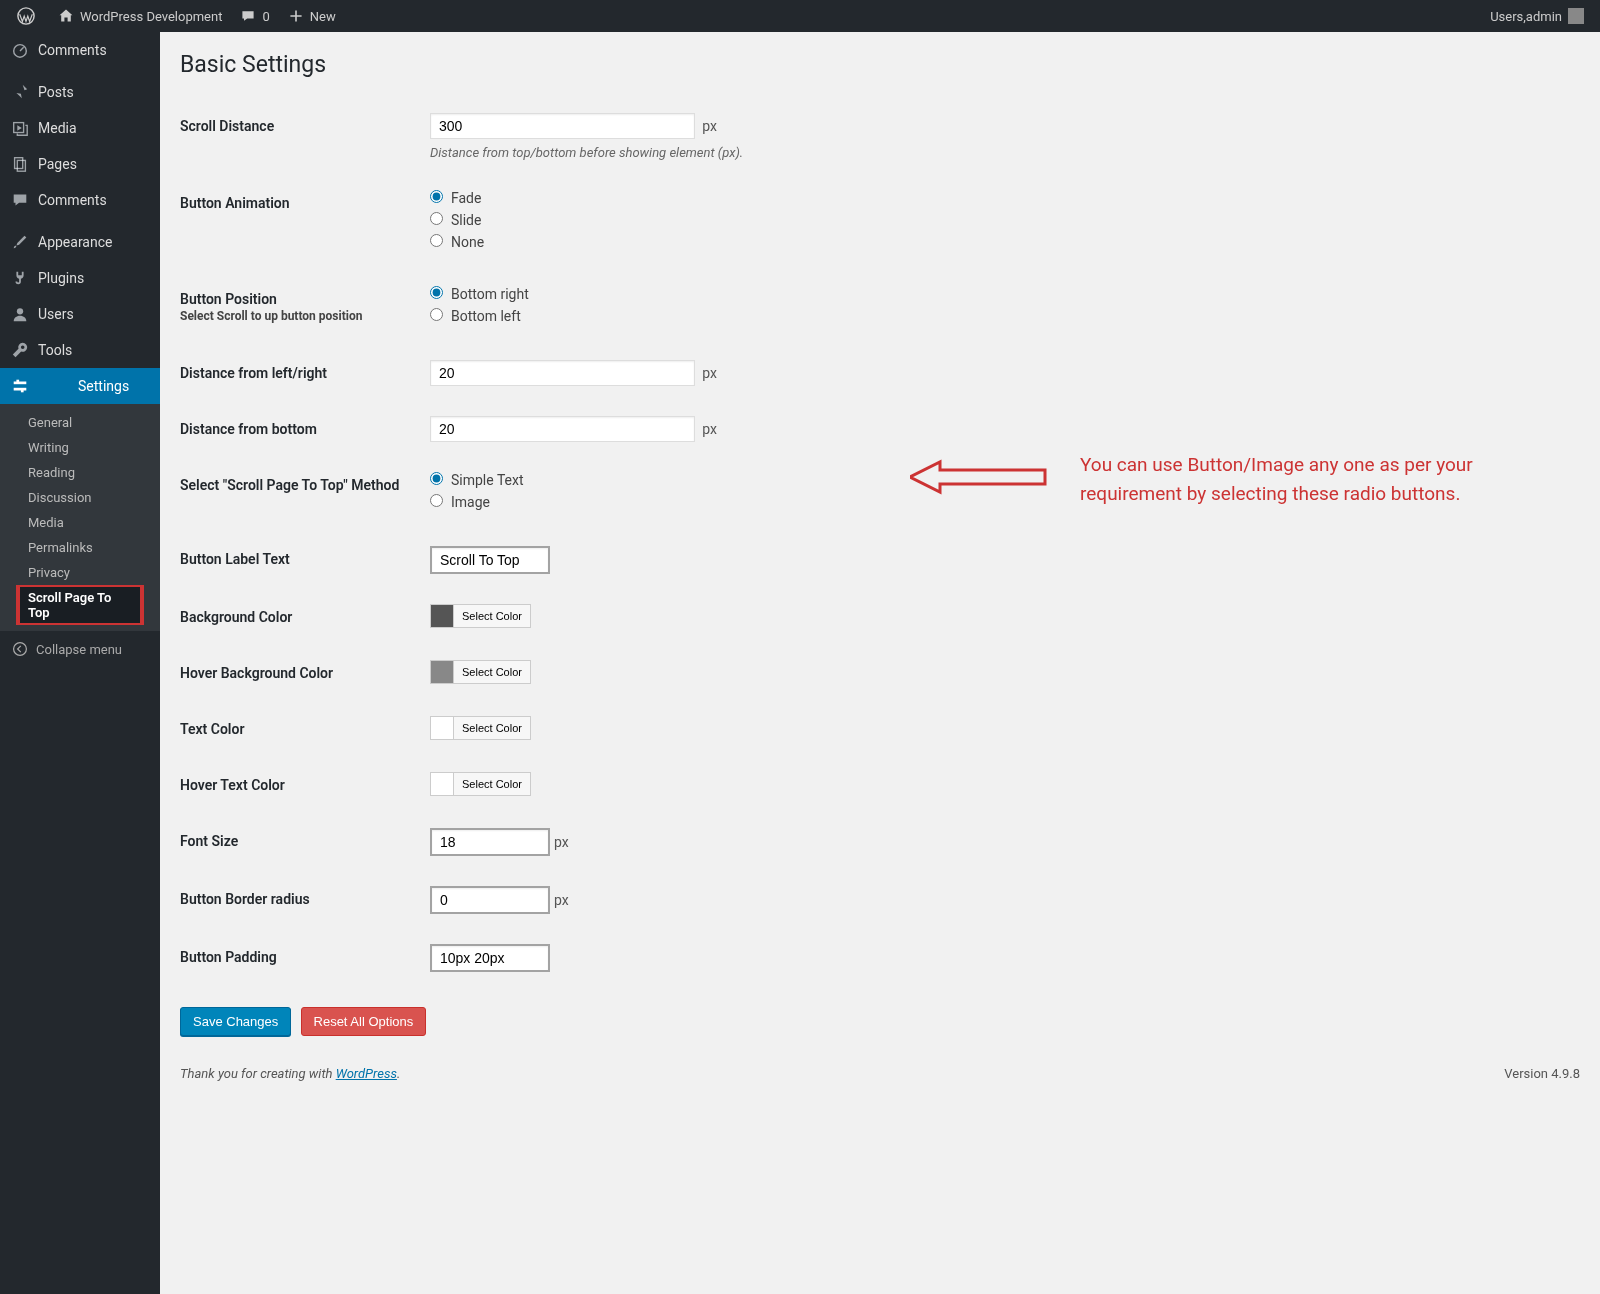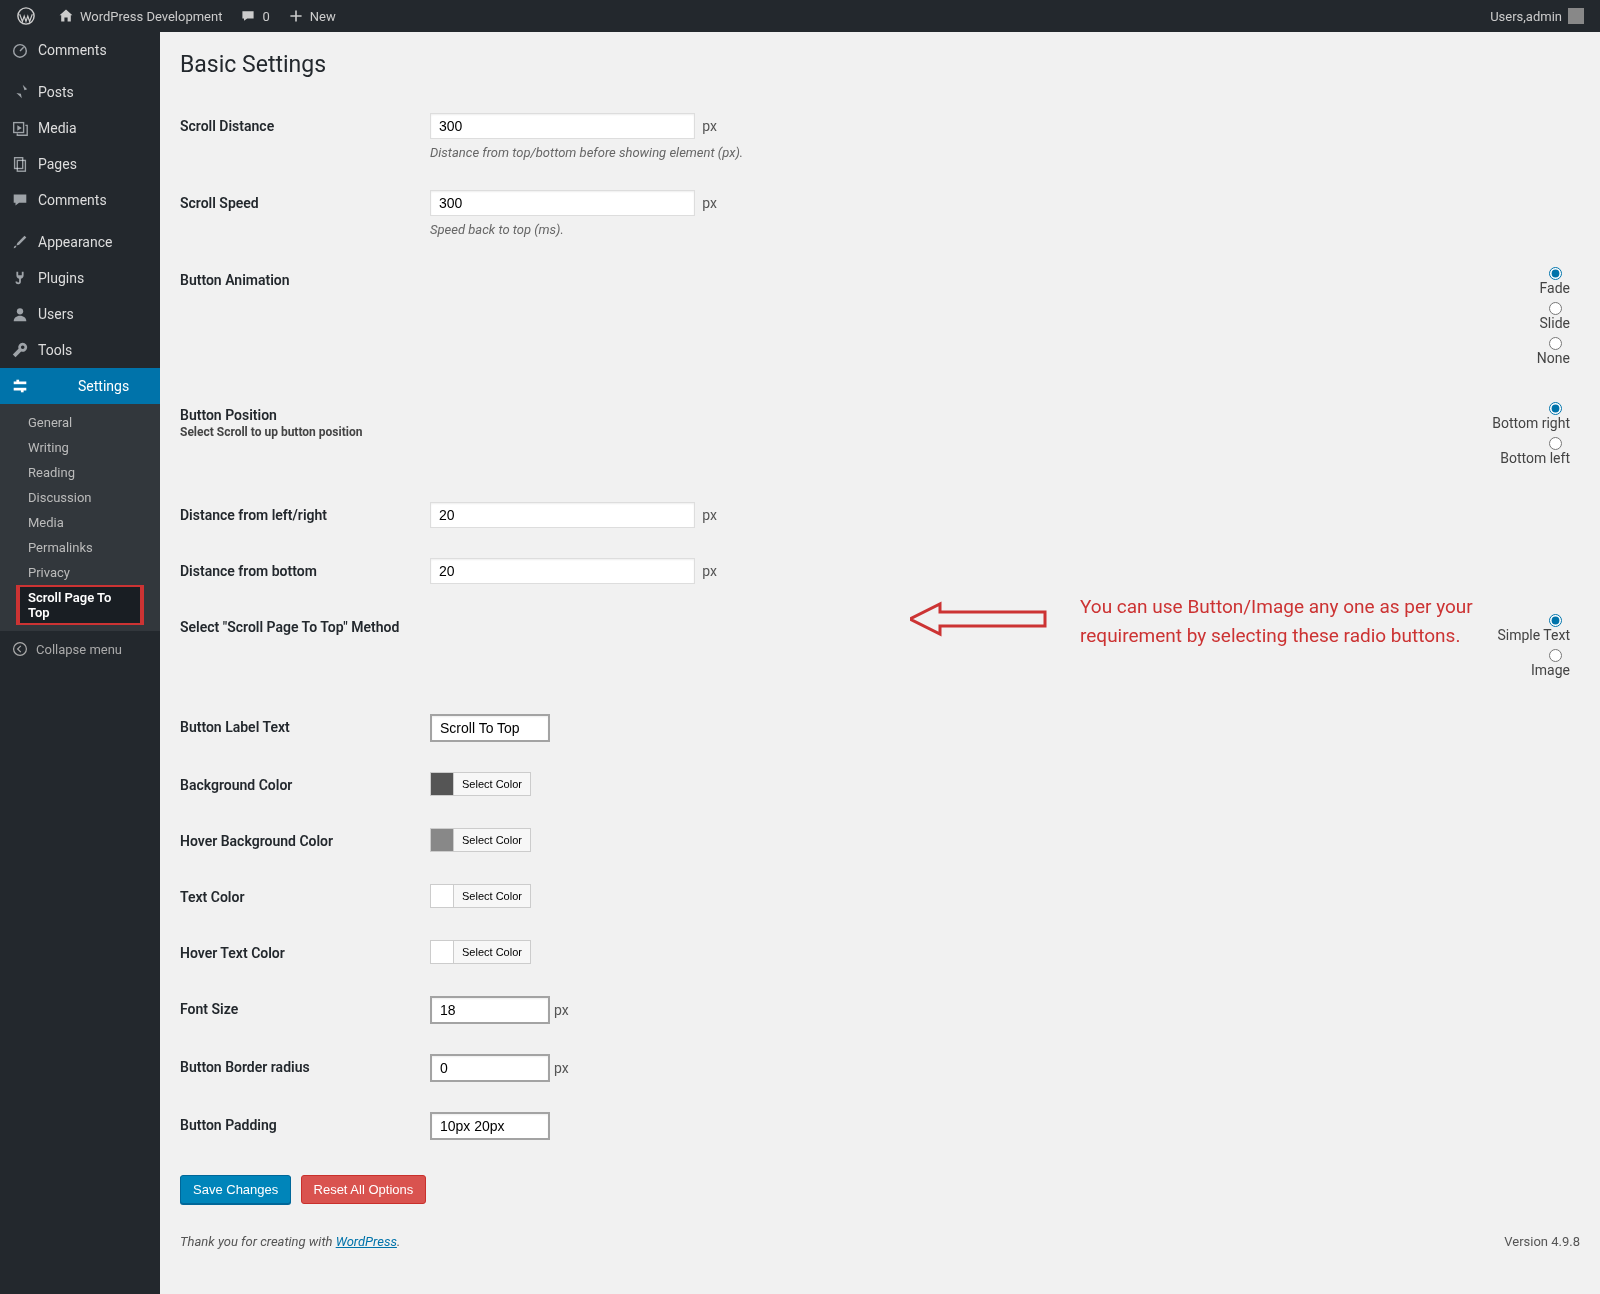--- a/index.html
+++ b/index.html
@@ -31,21 +31,21 @@
 
 table.form { width: 100%; border-collapse: collapse; }
 table.form th { text-align: left; vertical-align: top; font-weight: 600; font-size: 14px; color: #23282d; padding: 20px 10px 20px 0; width: 240px; }
 table.form th .subl { display: block; font-weight: 700; font-size: 12px; color: #444; margin-top: 2px; }
 table.form td { padding: 15px 10px; vertical-align: top; position: relative; }
 .regular { width: 25em; max-width: 265px; padding: 4px 8px; border: 1px solid #ddd; font-size: 14px; background: #fff; box-shadow: inset 0 1px 2px rgba(0,0,0,0.07); }
 .small { width: 120px; padding: 4px 8px; border: 2px solid #a3a3a3; font-size: 14px; background: #fff; box-shadow: inset 0 1px 2px rgba(0,0,0,0.07); }
 .unit { font-size: 14px; color: #555; margin-left: 4px; }
 .desc { font-style: italic; font-size: 13px; color: #666; margin-top: 6px; }
 
-.radio-row { display: flex; align-items: flex-end; margin-bottom: 6px; font-size: 14px; color: #444; flex-direction: column; }
+.radio-row { display: flex; align-items: flex-start; margin-bottom: 6px; font-size: 14px; color: #444; }
 .radio-row input { margin-right: 8px; accent-color: #0073aa; }
 
 .swatch-row { display: flex; align-items: center; }
 .swatch { width: 24px; height: 24px; border: 1px solid #ccc; }
 .cbtn { height: 24px; padding: 0 8px; font-size: 11px; border: 1px solid #ccc; background: #f7f7f7; cursor: pointer; border-left: none; }
 
 .actions { margin-top: 20px; }
 .btn-p { background: #0085ba; border: 1px solid #006799; color: #fff; padding: 6px 12px; font-size: 13px; border-radius: 3px; cursor: pointer; box-shadow: 0 1px 0 #006799; }
 .btn-d { background: #d9534f; border: 1px solid #c9302c; color: #fff; padding: 6px 12px; font-size: 13px; border-radius: 3px; cursor: pointer; margin-left: 6px; }
 
@@ -227,28 +227,20 @@
     <tbody>
         <tr>
       <th>Scroll Distance</th>
       <td>
         <input type="text" class="regular" value="300" style="">
         <span class="unit">px</span>
         <div class="desc">Distance from top/bottom before showing element (px).</div>
       </td>
     </tr>
     <tr>
-      <th>Scroll Speed</th>
-      <td>
-        <input type="text" class="regular" value="300" style="">
-        <span class="unit">px</span>
-        <div class="desc">Speed back to top (ms).</div>
-      </td>
-    </tr>
-    <tr>
       <th>Button Animation</th>
       <td>
         <label class="radio-row">
               <input type="radio" name="anim" checked="" style="">
               <span>Fade</span>
             </label>
         <label class="radio-row">
               <input type="radio" name="anim" style="">
               <span>Slide</span>
             </label>

